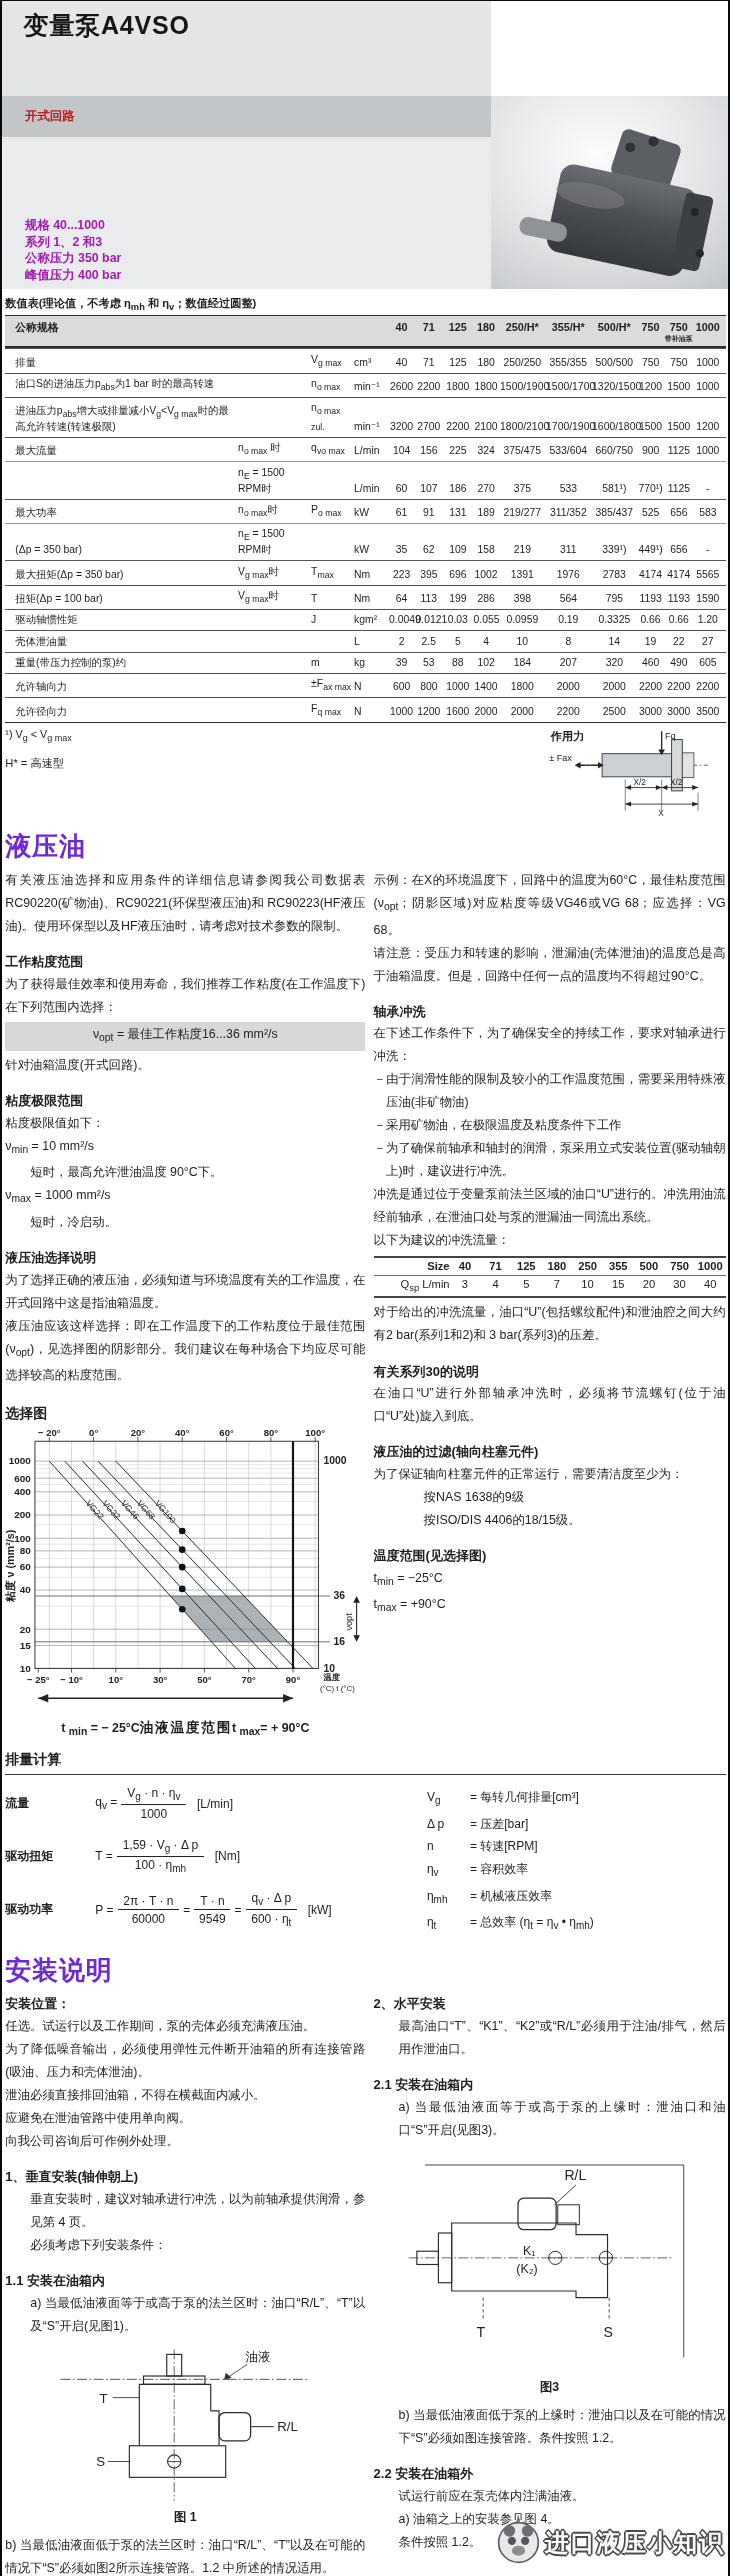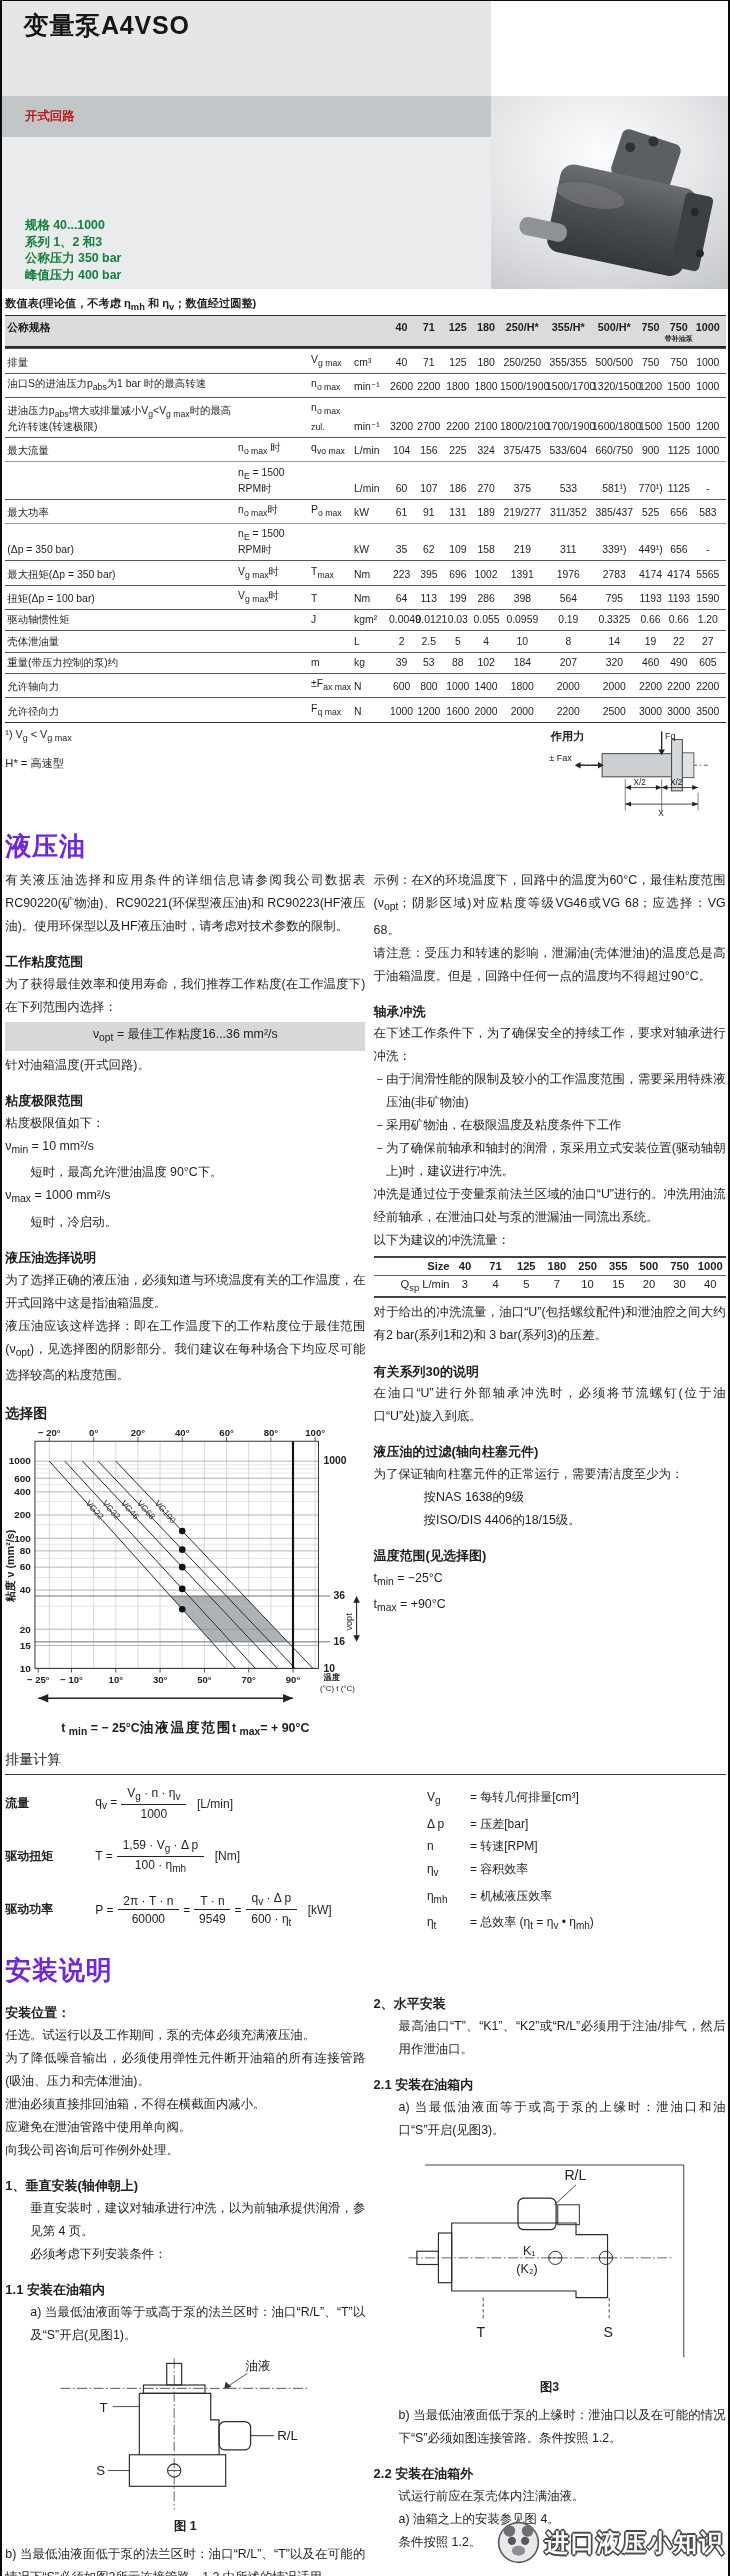--- a/index.html
+++ b/index.html
@@ -6,32 +6,32 @@
   body{font-family:"Liberation Sans","DejaVu Sans",sans-serif;color:#1e1e1e;}
   #page{position:relative;width:730px;height:2576px;margin:0 auto;background:#fff;
         border-left:2.5px solid #0a0a0a;border-right:2.5px solid #0a0a0a;border-top:1.7px solid #0a0a0a;
         box-sizing:border-box;overflow:hidden;}
   
   .band-top{position:relative;width:489px;height:95px;background:#e4e6e7;}
   .band-top .title{padding:8.3px 0 0 21.6px;font-size:25px;font-weight:bold;color:#161616;letter-spacing:0.8px;}
   .band-open{width:489px;height:41px;background:#c3c6c9;line-height:41px;padding-left:23px;
              font-size:12.4px;font-weight:bold;box-sizing:border-box;color:#b91c1c;}
   .specs-block{width:489px;height:152px;background:#e9ebec;box-sizing:border-box;padding:80px 0 0 23px;}
-  .specs-block div{font-size:12.4px;font-weight:600;line-height:16.6px;color:#15803d;}
+  .specs-block div{font-size:12.4px;font-weight:600;line-height:16.6px;color:#a21caf;}
   .pump-photo{position:absolute;top:95px;left:489px;width:237px;height:193px;}
   
   .table-note{margin:6.6px 1.7px 3.3px 3.3px;font-size:11.2px;font-weight:bold;}
   #spec-table{margin:1.7px 1.7px 0 3.3px;border-top:1.7px solid #2c2c2c;border-bottom:1.7px solid #2c2c2c;}
   .st-row{display:grid;grid-template-columns:232px 73px 43px 35px 26.5px 28px 30px 26.5px 46px 46px 46px 26.5px 30px 28px;
           align-items:end;background:#fff;}
   .st-row.st-head{background:#d9dbdd;border-bottom:2.5px double #2c2c2c;align-items:start;}
   .st-row.g-top{border-top:1.7px solid #555;}
   .st-row.g-in{border-top:0.8px solid #9a9a9a;}
   .st-cell{font-size:10.4px;padding:3.3px 0.8px 4.1px 0.8px;line-height:1.25;}
-  .st-cell.lab{padding-left:2px;}
+  .st-cell.lab{padding-left:10px;}
   .st-cell.val{text-align:center;}
   .st-head .st-cell{font-weight:bold;font-size:10.8px;padding-top:5px;}
   .col-sub{display:block;font-size:7px;font-weight:bold;line-height:1.1;}
   .tbl-foot{position:relative;height:93px;margin:5px 1.7px 0 3.3px;}
   .fn1{font-size:10.8px;margin-top:3.3px;}
   .fn2{font-size:11.2px;margin-top:13.3px;}
   .force-box{position:absolute;right:16px;top:0;width:191px;height:91px;}
   .force-title{position:absolute;left:31.5px;top:1.7px;font-size:11.2px;font-weight:bold;}
   
   .h-big{font-size:26px;font-weight:bold;color:#6d28d9;margin:8.3px 0 5px 3.3px;letter-spacing:0.8px;}
@@ -50,21 +50,21 @@
   .mt-row.mt-d{border-bottom:2.5px double #444;}
   .mt-cell{font-size:11.2px;padding:2.5px 0;text-align:center;}
   .mt-cell:first-child{text-align:right;padding-left:1.7px;}
   .h-chart{font-size:14px;font-weight:bold;margin:18px 0 5px 0;}
   .chart-wrap{width:360px;}
   .chart-foot{display:flex;justify-content:center;align-items:baseline;width:360px;margin-top:1.7px;}
   .chart-foot .cf{font-size:12.4px;font-weight:bold;}
   .chart-foot .cf-mid{font-size:13.7px;font-weight:bold;letter-spacing:1.7px;}
   
   .calc{margin:13.3px 1.7px 0 3.3px;}
-  .calc-head{font-size:14px;font-weight:normal;padding-bottom:5px;border-bottom:1.7px solid #3a3a3a;margin-bottom:11.6px;}
+  .calc-head{font-size:14px;font-weight:bold;padding-bottom:5px;border-bottom:1.7px solid #3a3a3a;margin-bottom:11.6px;}
   .calc-body{display:flex;gap:6.6px;}
   .calc-left{width:415px;flex:none;}
   .f-row{display:flex;align-items:center;margin-bottom:16.6px;font-size:12px;}
   .f-label{width:90px;flex:none;font-weight:bold;}
   .f-eq{display:flex;align-items:center;}
   .frac{display:inline-flex;flex-direction:column;text-align:center;margin:0 4.1px;}
   .fn-n{border-bottom:1.2px solid #222;padding:0 5.8px 1.7px 5.8px;}
   .fn-d{padding-top:1.7px;}
   .f-unit{margin-left:6.6px;}
   .l-row{display:flex;font-size:12px;line-height:22.4px;}
@@ -661,21 +661,21 @@
             <span>= 总效率 (η<sub>t</sub> = η<sub>v</sub> • η<sub>mh</sub>)</span>
           </div>
         </div>
     </div>
   </div>
 
   <div class="h-big install">安装说明</div>
   <div class="two-col">
     <div class="colL">
       <div id="install-left1">
-          <div class="t-h first" style="margin-top: 9px;">安装位置：</div>
+          <div class="t-h first" style="margin-top: 0px;">安装位置：</div>
           <div class="t-p">任选。试运行以及工作期间，泵的壳体必须充满液压油。</div>
           <div class="t-p">为了降低噪音输出，必须使用弹性元件断开油箱的所有连接管路(吸油、压力和壳体泄油)。</div>
           <div class="t-p">泄油必须直接排回油箱，不得在横截面内减小。</div>
           <div class="t-p">应避免在泄油管路中使用单向阀。</div>
           <div class="t-p">向我公司咨询后可作例外处理。</div>
           <div class="t-h">1、垂直安装(轴伸朝上)</div>
           <div class="t-p ind">垂直安装时，建议对轴承进行冲洗，以为前轴承提供润滑，参见第 4 页。</div>
           <div class="t-p ind">必须考虑下列安装条件：</div>
           <div class="t-h">1.1 安装在油箱内</div>
           <div class="t-p ind">a) 当最低油液面等于或高于泵的法兰区时：油口“R/L”、“T”以及“S”开启(见图1)。</div>

